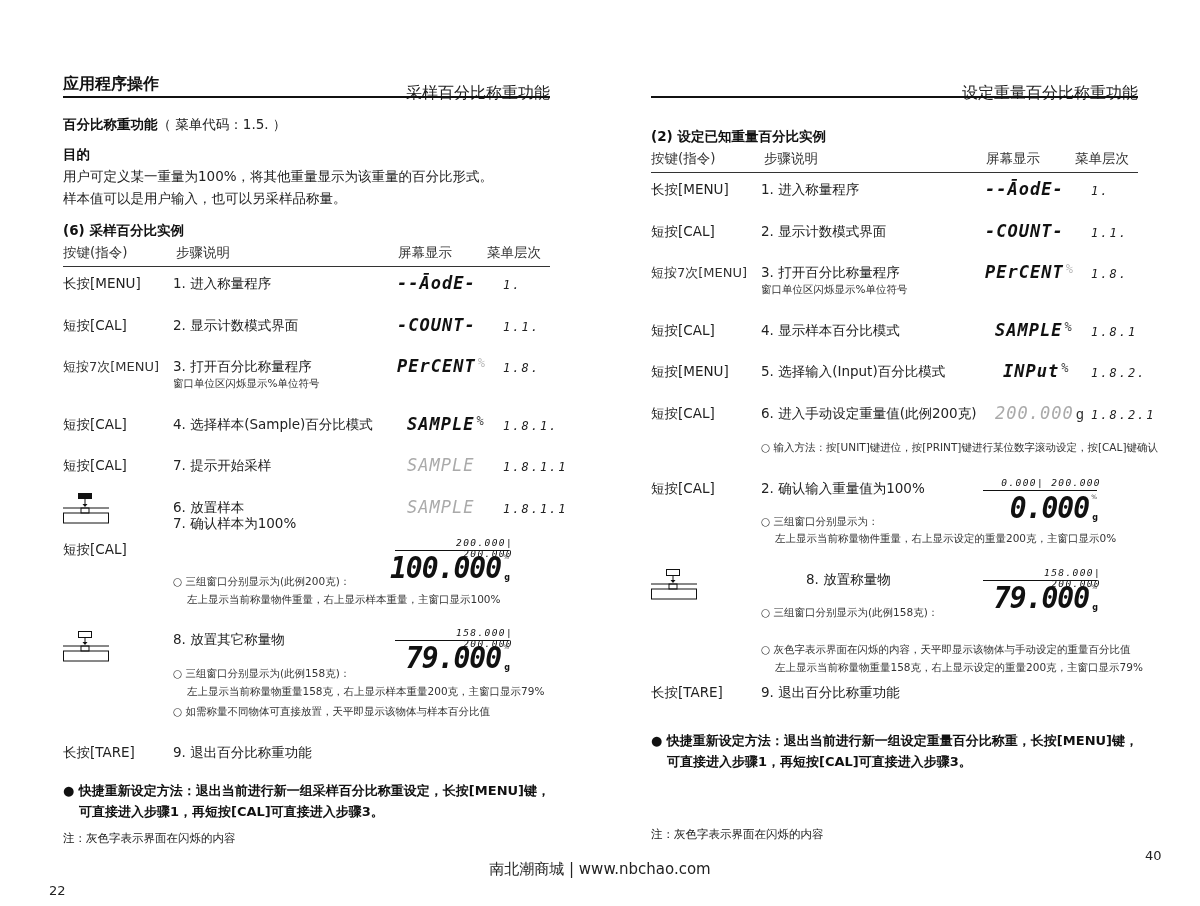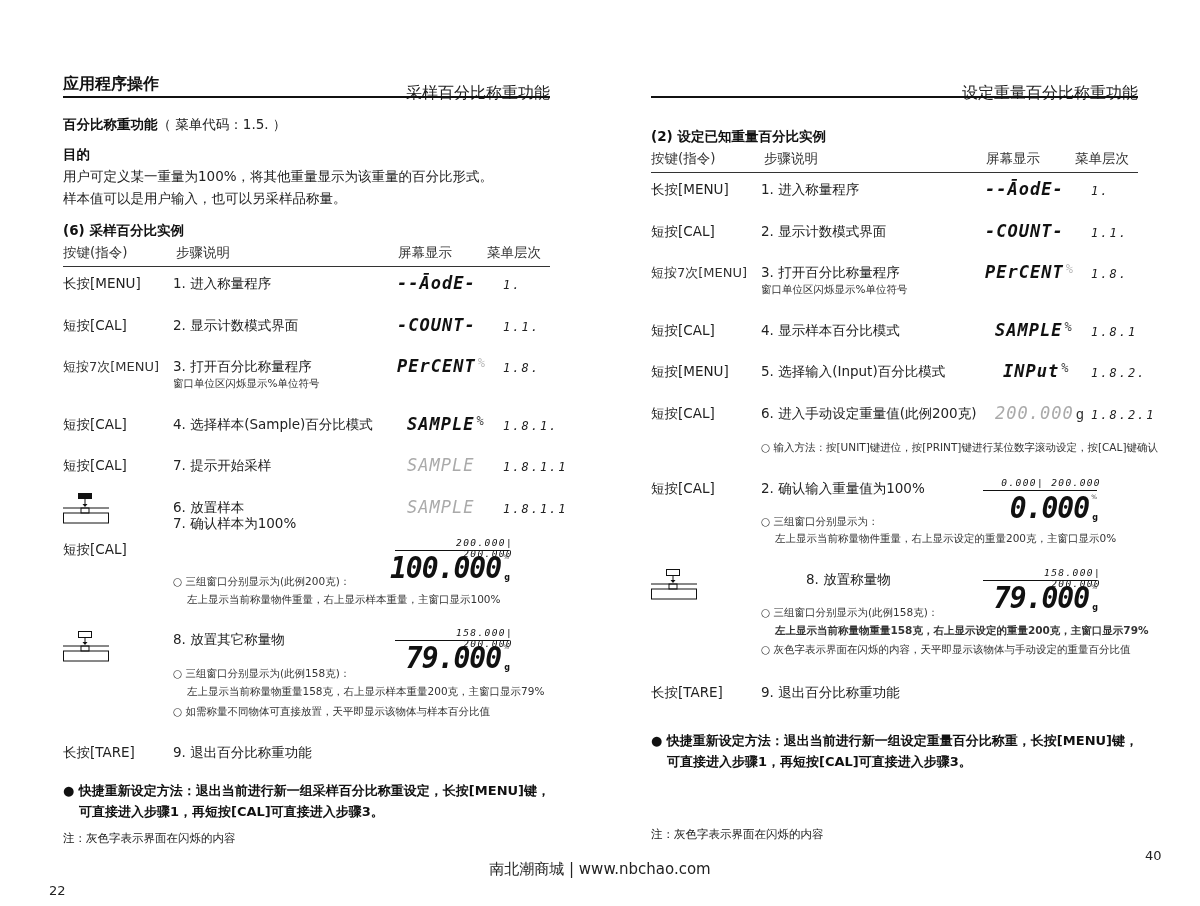--- a/index.html
+++ b/index.html
@@ -207,21 +207,21 @@
   <svg class="icon-place" style="left:0;top:568px;" viewBox="0 0 50 36">
     <rect x="15.5" y="1.5" width="13" height="6" fill="none" stroke="#111" stroke-width="1"></rect>
     <line x1="22" y1="7" x2="22" y2="14" stroke="#111" stroke-width="1"></line>
     <polygon points="19.5,12 24.5,12 22,15" fill="#111"></polygon>
     <line x1="0" y1="16" x2="46" y2="16" stroke="#111" stroke-width="1"></line>
     <rect x="18" y="16" width="8" height="5" fill="none" stroke="#111" stroke-width="1"></rect>
     <rect x="0.5" y="21" width="45" height="10" fill="none" stroke="#111" stroke-width="1"></rect>
   </svg>
   <div class="abs t14" style="left:110px;top:571px;margin-left:45px;">8.  放置称量物</div>
   <div class="abs t11" style="left:110px;top:606px;">○ 三组窗口分别显示为(此例158克)：</div>
-  <div class="abs t11" style="left:124px;top:624px;font-weight:bold;">左上显示当前称量物重量158克，右上显示设定的重量200克，主窗口显示79%</div>
+  <div class="abs t11" style="left:124px;top:661px;">左上显示当前称量物重量158克，右上显示设定的重量200克，主窗口显示79%</div>
   <div class="abs t11" style="left:110px;top:643px;">○ 灰色字表示界面在闪烁的内容，天平即显示该物体与手动设定的重量百分比值</div>
   <div class="lcd3" style="left:332px;top:567px;">
     <div class="top"><span>158.000</span>| <span>200.000</span></div>
     <div class="uline"></div>
     <div class="main">79.000</div>
     <div class="u-pct">%</div>
     <div class="u-g">g</div>
   </div>
 
   <div class="abs t14" style="left:0;top:684px;">长按[TARE]</div>

